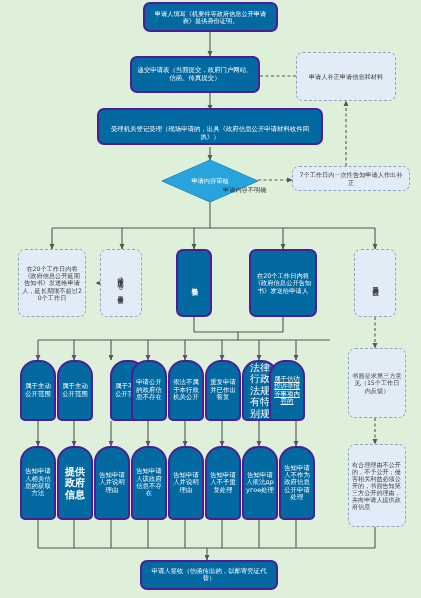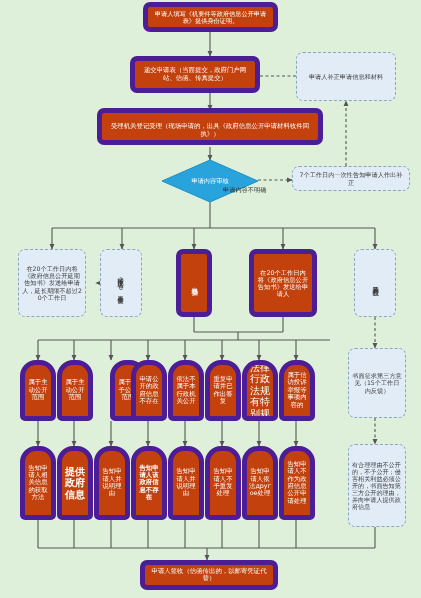--- a/index.html
+++ b/index.html
@@ -26,23 +26,23 @@
     display: flex;
     align-items: center;
     justify-content: center;
     text-align: center;
     line-height: 1.15;
     word-break: break-all;
     overflow: hidden;
   }
   
   .blue {
-    background: #c2410c;
+    background: #0369a1;
     color: #ffffff;
-    border: 5px solid #4c1d95;
+    border: 2px solid #4c1d95;
     border-radius: 7px;
   }
   
   .pale {
     background: #e2ecf7;
     color: #3b3b3b;
     border: 1px dashed #8aa7bf;
     border-radius: 7px;
   }
   .diamond-wrap {
@@ -227,38 +227,38 @@
 </div>
 <div class="node blue" style="left:168px; top:360px; width:36px; height:61px; font-size:6.4px; padding:2px 2px; border-radius:16px 16px 5px 5px;">
   <span>依法不属于本行政机关公开</span>
 </div>
 <div class="node blue" style="left:205px; top:360px; width:36px; height:61px; font-size:6.4px; padding:2px 2px; border-radius:16px 16px 5px 5px;">
   <span>重复申请并已作出答复</span>
 </div>
 <div class="node blue" style="left:242px; top:360px; width:36px; height:61px; font-size:10px; padding:2px 2px; border-radius:16px 16px 5px 5px;">
   <span>属于法律行政法规有特别规定的</span>
 </div>
-<div class="node blue" style="left:279px; top:360px; width:36px; height:61px; font-size:6.4px; padding:2px 2px; border-radius:16px 16px 5px 5px;">
+<div class="node blue" style="left:269px; top:360px; width:36px; height:61px; font-size:6.4px; padding:2px 2px; border-radius:16px 16px 5px 5px;text-decoration:underline;">
   <span>属于信访投诉举报等事项内容的</span>
 </div>
 
 <div class="node pale" style="left:348px; top:348px; width:58px; height:70px; font-size:6.2px; padding:2px 3px;">
   <span>书面征求第三方意见（15个工作日内反馈）</span>
 </div>
 
 <div class="node blue" style="left:20px; top:446px; width:36px; height:74px; font-size:6.4px; padding:2px 2px; border-radius:16px 16px 5px 5px;">
   <span>告知申请人相关信息的获取方法</span>
 </div>
 <div class="node blue" style="left:57px; top:446px; width:36px; height:74px; font-size:10px; padding:2px 2px; border-radius:16px 16px 5px 5px;font-weight:bold;">
   <span>提供政府信息</span>
 </div>
 <div class="node blue" style="left:94px; top:446px; width:36px; height:74px; font-size:6.4px; padding:2px 2px; border-radius:16px 16px 5px 5px;">
   <span>告知申请人并说明理由</span>
 </div>
-<div class="node blue" style="left:131px; top:446px; width:36px; height:74px; font-size:6.4px; padding:2px 2px; border-radius:16px 16px 5px 5px;font-weight:bold;">
+<div class="node blue" style="left:131px; top:446px; width:36px; height:74px; font-size:6.4px; padding:2px 2px; border-radius:16px 16px 5px 5px;">
   <span>告知申请人该政府信息不存在</span>
 </div>
 <div class="node blue" style="left:168px; top:446px; width:36px; height:74px; font-size:6.4px; padding:2px 2px; border-radius:16px 16px 5px 5px;">
   <span>告知申请人并说明理由</span>
 </div>
 <div class="node blue" style="left:205px; top:446px; width:36px; height:74px; font-size:6.4px; padding:2px 2px; border-radius:16px 16px 5px 5px;">
   <span>告知申请人不予重复处理</span>
 </div>
 <div class="node blue" style="left:242px; top:446px; width:36px; height:74px; font-size:6.4px; padding:2px 2px; border-radius:16px 16px 5px 5px;">
   <span>告知申请人依法другое处理</span>

